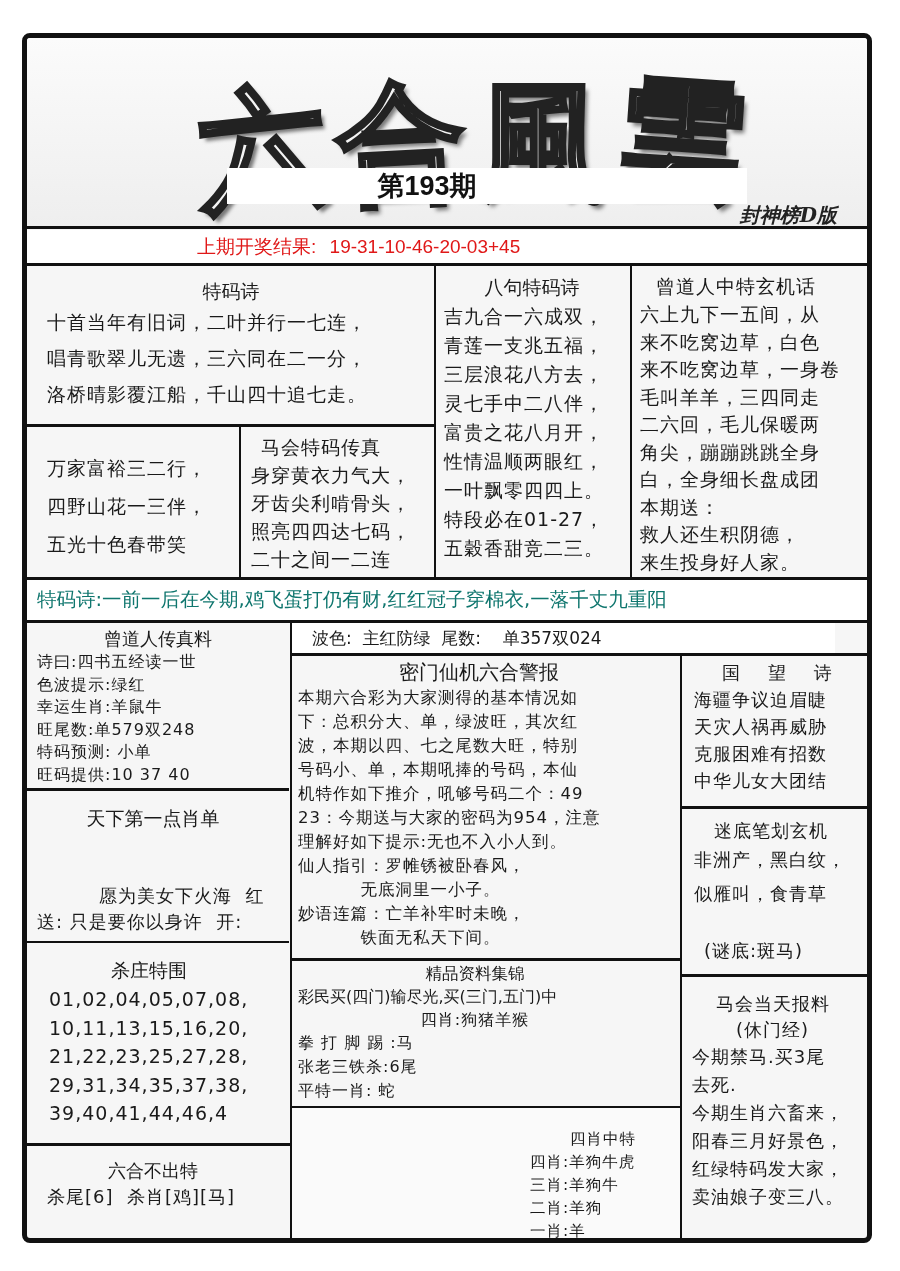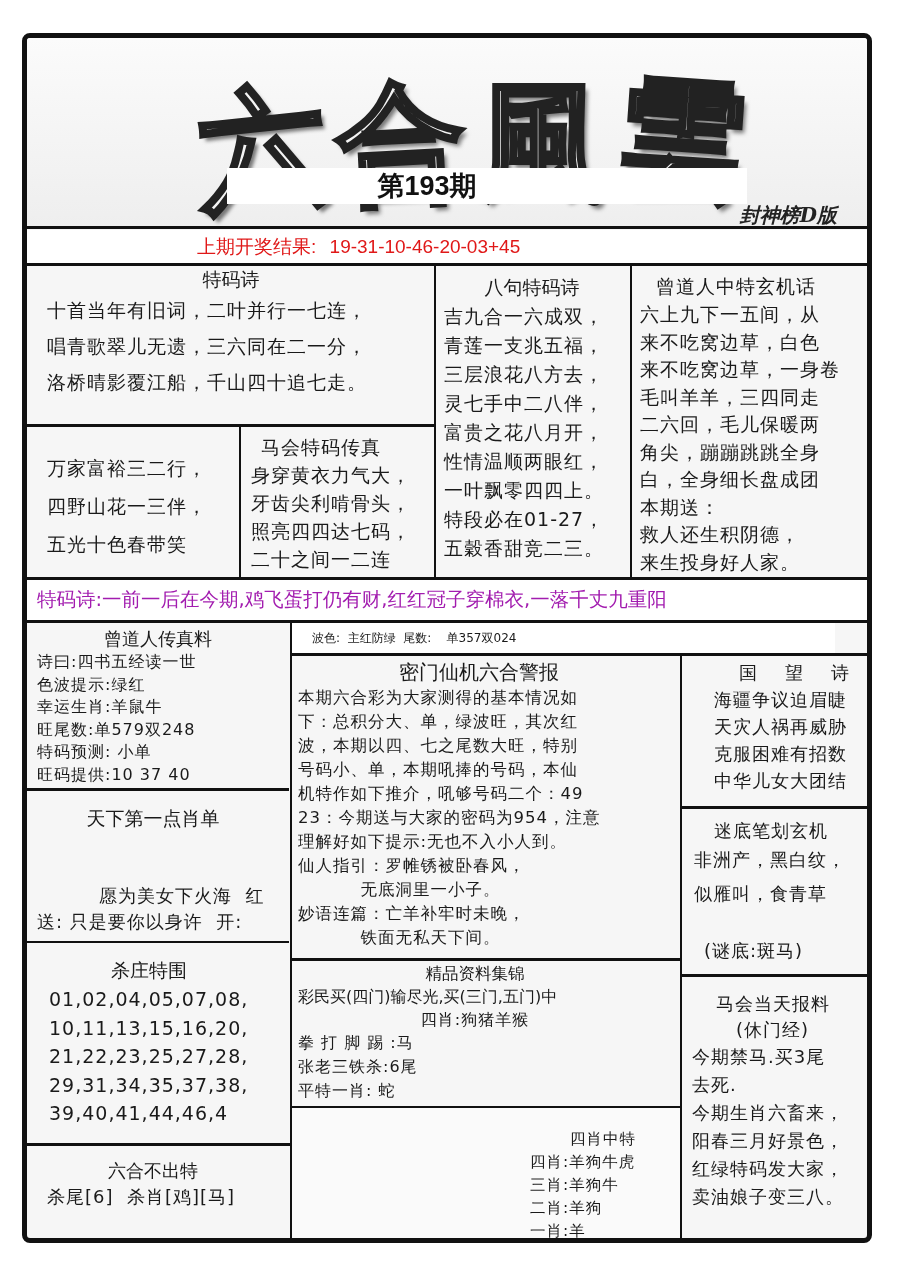--- a/index.html
+++ b/index.html
@@ -19,21 +19,21 @@
   .logo span:nth-child(2){ transform:rotate(-3deg);}
   .logo span:nth-child(4){ transform:rotate(4deg) translateY(-4px);}
   .issue-bar { position:absolute; left:200px; top:130px; width:520px; height:36px; background:#fff; }
   .issue { position:absolute; left:200px; top:130px; width:520px; text-align:center; font-size:27px; line-height:36px; color:#111;
            font-family:"Liberation Sans",sans-serif; font-weight:bold; padding-right:120px; box-sizing:border-box; }
   .edition { position:absolute; right:30px; top:164px; font-size:20px; font-style:italic; font-weight:bold; color:#222; font-family:"DejaVu Serif",serif; }
   .result { left:0; top:192px; width:840px; height:33px; background:#fff; color:#e01818; font-size:19px; line-height:33px; padding-left:170px; font-family:"Liberation Sans",sans-serif; }
   .box-title { text-align:center; font-size:19px; line-height:26px; }
   .txt { font-size:19px; line-height:30px; white-space:pre; letter-spacing:1px; }
   .txt-s { font-size:16px; line-height:23px; white-space:pre; letter-spacing:1px; }
-  .pink { color:#a21caf; }
+  .pink { color:#0f766e; }
 </style>
 </head>
 <body>
 
 <div class="frame">
 
   <div class="abs masthead">
     <div class="logo">
       <span>六</span>
       <span>合</span>
@@ -46,21 +46,21 @@
   </div>
   <div class="hl" style="left:0;top:188px;width:840px;height:3px;"></div>
 
   <div class="abs result">
     <span>上期开奖结果:</span>
     <span style="margin-left:8px">19-31-10-46-20-03+45</span>
   </div>
   <div class="hl" style="left:0;top:225px;width:840px;height:3px;"></div>
 
   <div class="abs" style="left:0;top:228px;width:408px;height:158px;">
-    <div class="box-title" style="margin-top:0">特码诗</div>
+    <div class="box-title" style="margin-top:12px">特码诗</div>
     <div class="txt" style="padding-left:20px;line-height:36px">十首当年有旧词，二叶并行一七连，</div>
     <div class="txt" style="padding-left:20px;line-height:36px">唱青歌翠儿无遗，三六同在二一分，</div>
     <div class="txt" style="padding-left:20px;line-height:36px">洛桥晴影覆江船，千山四十追七走。</div>
   </div>
   <div class="hl" style="left:0;top:386px;width:408px;height:3px;"></div>
 
   <div class="abs" style="left:0;top:389px;width:212px;height:150px;padding:22px 0 0 20px;">
     <div class="txt" style="line-height:38px">万家富裕三二行，</div>
     <div class="txt" style="line-height:38px">四野山花一三伴，</div>
     <div class="txt" style="line-height:38px">五光十色春带笑</div>
@@ -134,21 +134,21 @@
   </div>
   <div class="hl" style="left:0;top:1105px;width:265px;height:3px;"></div>
 
   <div class="abs" style="left:0;top:1108px;width:262px;height:92px;padding-top:12px;">
     <div class="box-title" style="font-size:18px;line-height:26px;padding-right:10px">六合不出特</div>
     <div class="txt" style="font-size:18px;line-height:26px;padding-left:20px">杀尾[6]  杀肖[鸡][马]</div>
   </div>
 
   <div class="vl" style="left:263px;top:585px;width:2px;height:615px;"></div>
 
-  <div class="abs" style="left:265px;top:585px;width:543px;height:30px;background:#fff;font-size:12px;line-height:30px;padding-left:20px;white-space:pre;">波色:  主红防绿  尾数:    单357双024</div>
+  <div class="abs" style="left:265px;top:585px;width:543px;height:30px;background:#fff;font-size:17px;line-height:30px;padding-left:20px;white-space:pre;">波色:  主红防绿  尾数:    单357双024</div>
   <div class="hl" style="left:265px;top:615px;width:575px;height:3px;"></div>
 
   <div class="abs" style="left:265px;top:618px;width:388px;height:300px;padding:2px 0 0 6px;">
     <div class="box-title" style="font-size:20px;line-height:28px;padding-right:20px">密门仙机六合警报</div>
     <div class="txt-s" style="font-size:16.5px;line-height:24px">本期六合彩为大家测得的基本情况如</div>
     <div class="txt-s" style="font-size:16.5px;line-height:24px">下：总积分大、单，绿波旺，其次红</div>
     <div class="txt-s" style="font-size:16.5px;line-height:24px">波，本期以四、七之尾数大旺，特别</div>
     <div class="txt-s" style="font-size:16.5px;line-height:24px">号码小、单，本期吼捧的号码，本仙</div>
     <div class="txt-s" style="font-size:16.5px;line-height:24px">机特作如下推介，吼够号码二个：49</div>
     <div class="txt-s" style="font-size:16.5px;line-height:24px">23：今期送与大家的密码为954，注意</div>
@@ -175,21 +175,21 @@
       <div class="txt-s" style="font-size:15.5px;line-height:23px;padding-left:40px">四肖中特</div>
       <div class="txt-s" style="font-size:15.5px;line-height:23px">四肖:羊狗牛虎</div>
       <div class="txt-s" style="font-size:15.5px;line-height:23px">三肖:羊狗牛</div>
       <div class="txt-s" style="font-size:15.5px;line-height:23px">二肖:羊狗</div>
       <div class="txt-s" style="font-size:15.5px;line-height:23px">一肖:羊</div>
     </div>
   </div>
 
   <div class="vl" style="left:653px;top:618px;width:2px;height:582px;"></div>
 
-  <div class="abs" style="left:655px;top:618px;width:185px;height:150px;padding:4px 0 0 12px;text-align:center;">
+  <div class="abs" style="left:655px;top:618px;width:185px;height:150px;padding:4px 0 0 12px;">
     <div class="txt-s" style="font-size:18px;line-height:26px;padding-left:28px">国    望    诗</div>
     <div class="txt" style="font-size:18px;line-height:27px">海疆争议迫眉睫</div>
     <div class="txt" style="font-size:18px;line-height:27px">天灾人祸再威胁</div>
     <div class="txt" style="font-size:18px;line-height:27px">克服困难有招数</div>
     <div class="txt" style="font-size:18px;line-height:27px">中华儿女大团结</div>
   </div>
   <div class="hl" style="left:655px;top:768px;width:185px;height:3px;"></div>
 
   <div class="abs" style="left:655px;top:771px;width:185px;height:165px;padding:10px 0 0 12px;">
     <div class="txt" style="font-size:18px;line-height:24px;padding-left:20px">迷底笔划玄机</div>

